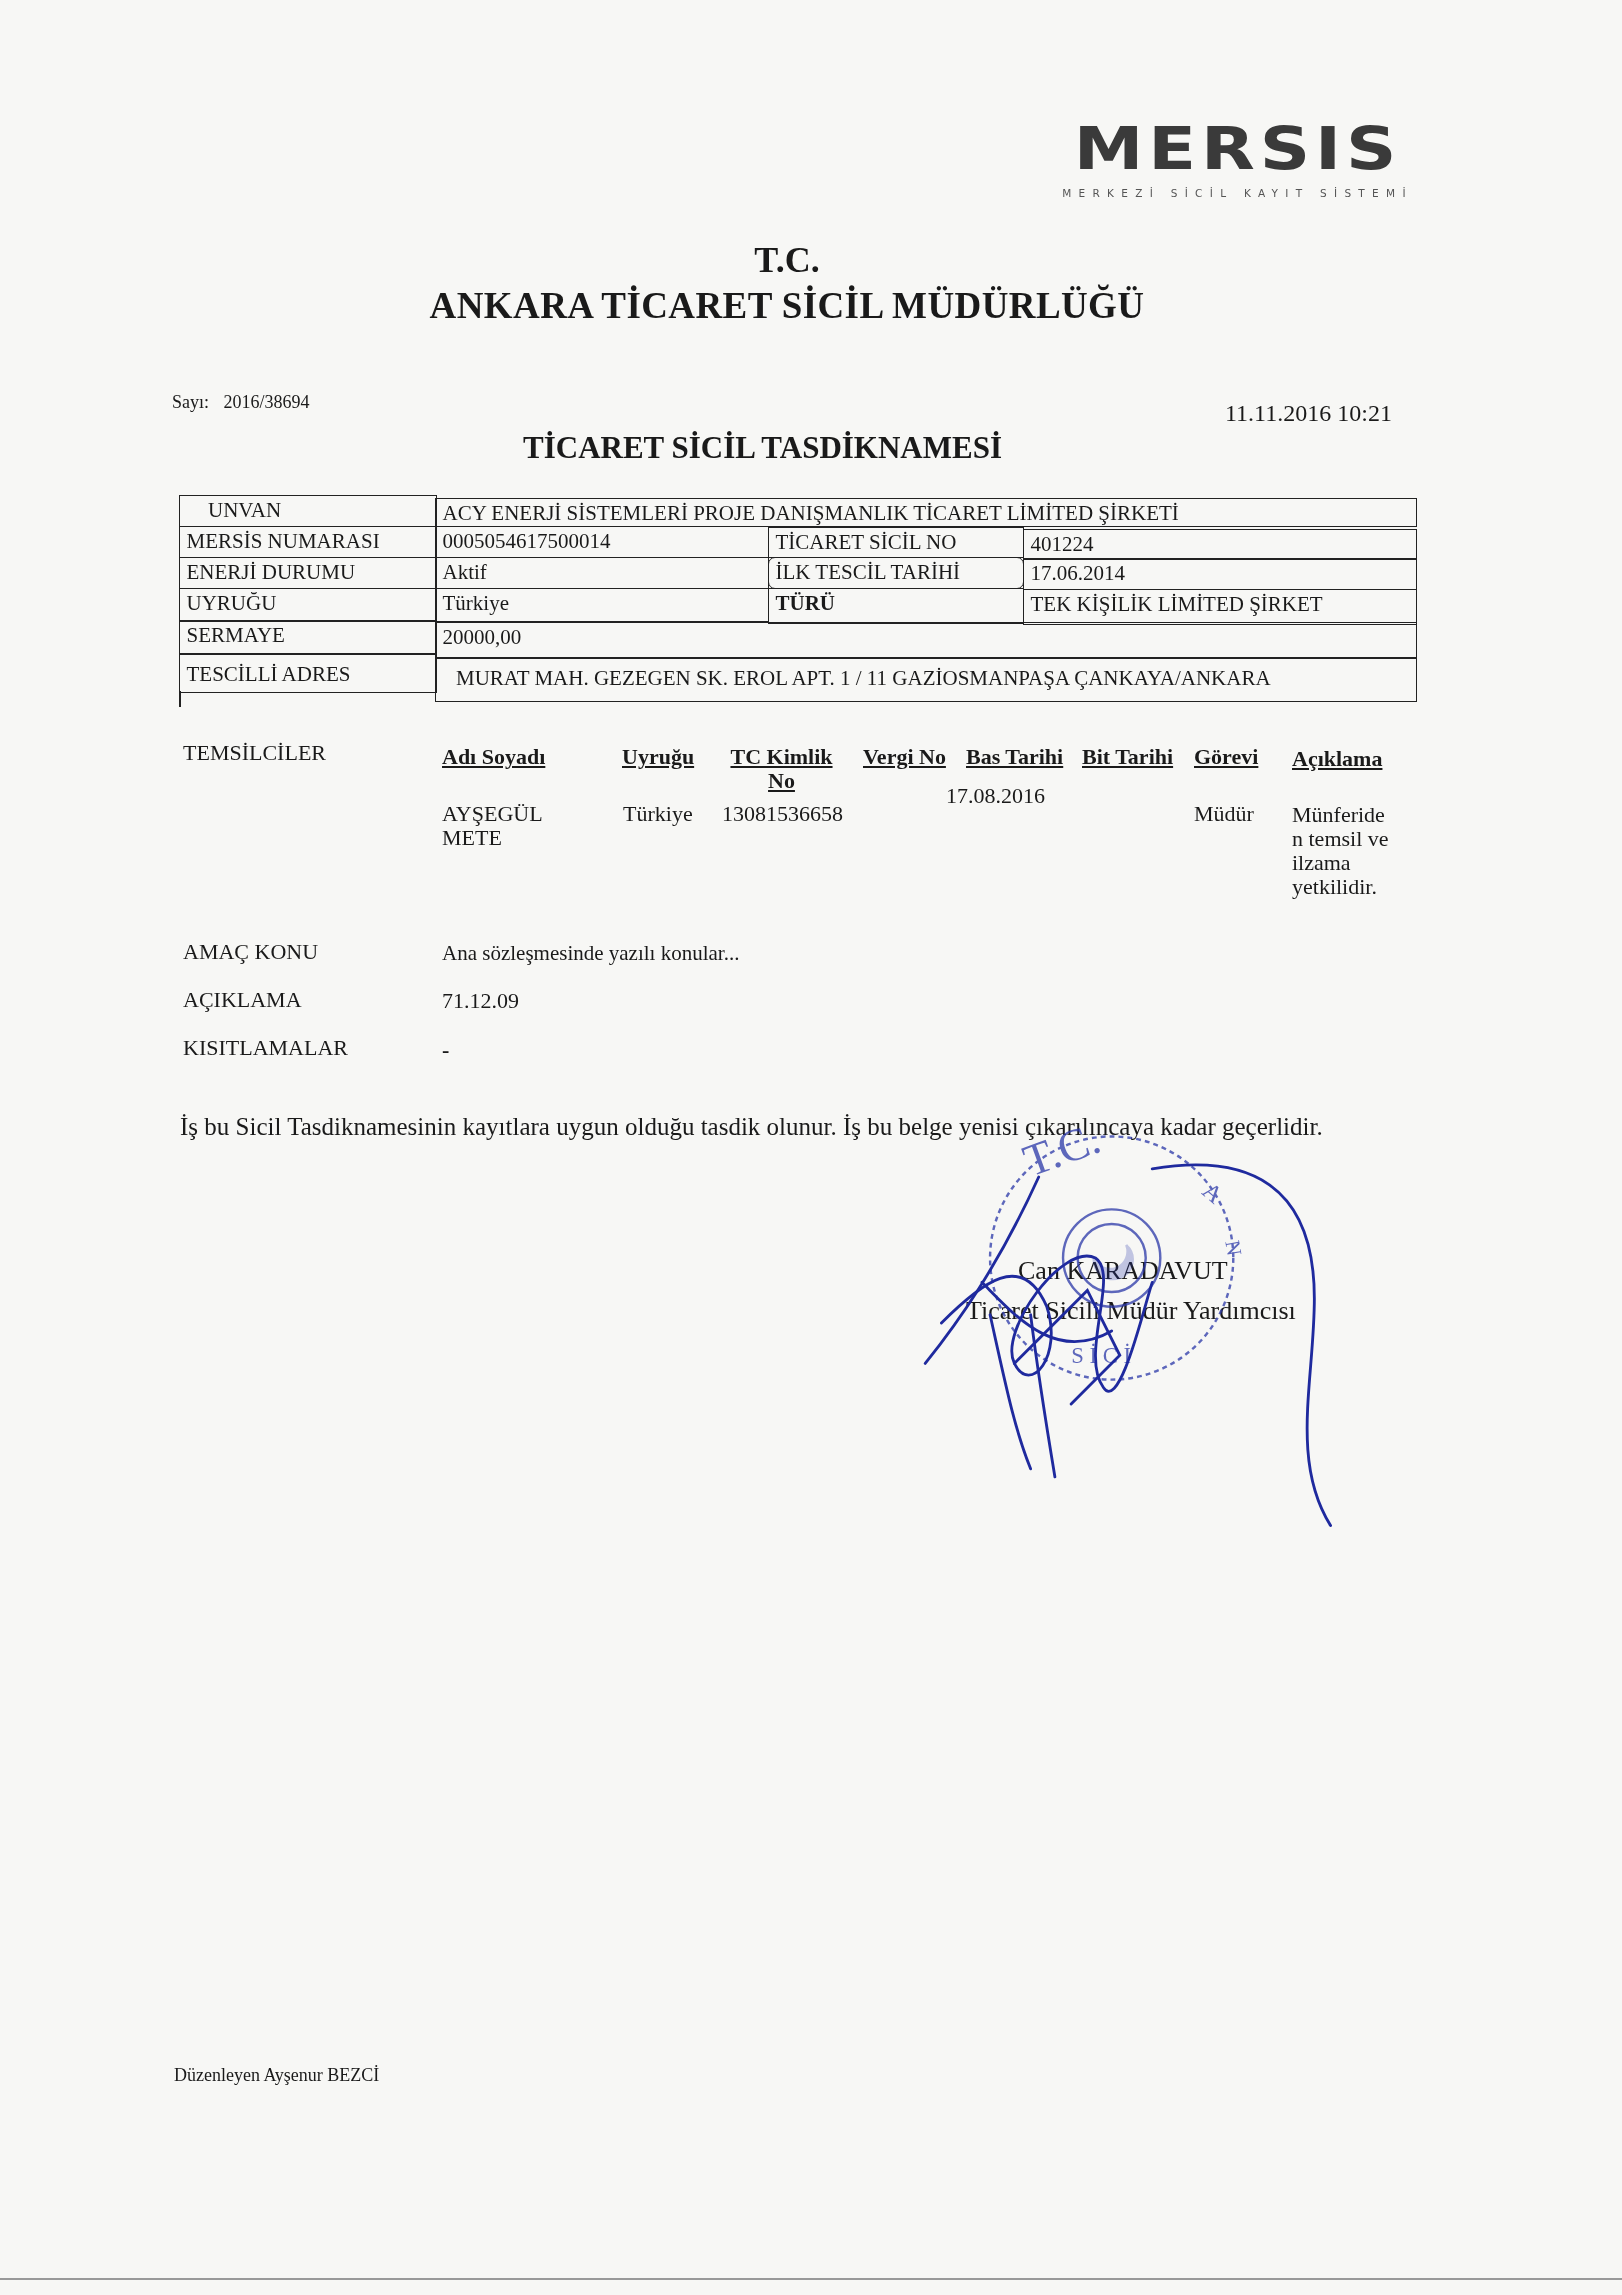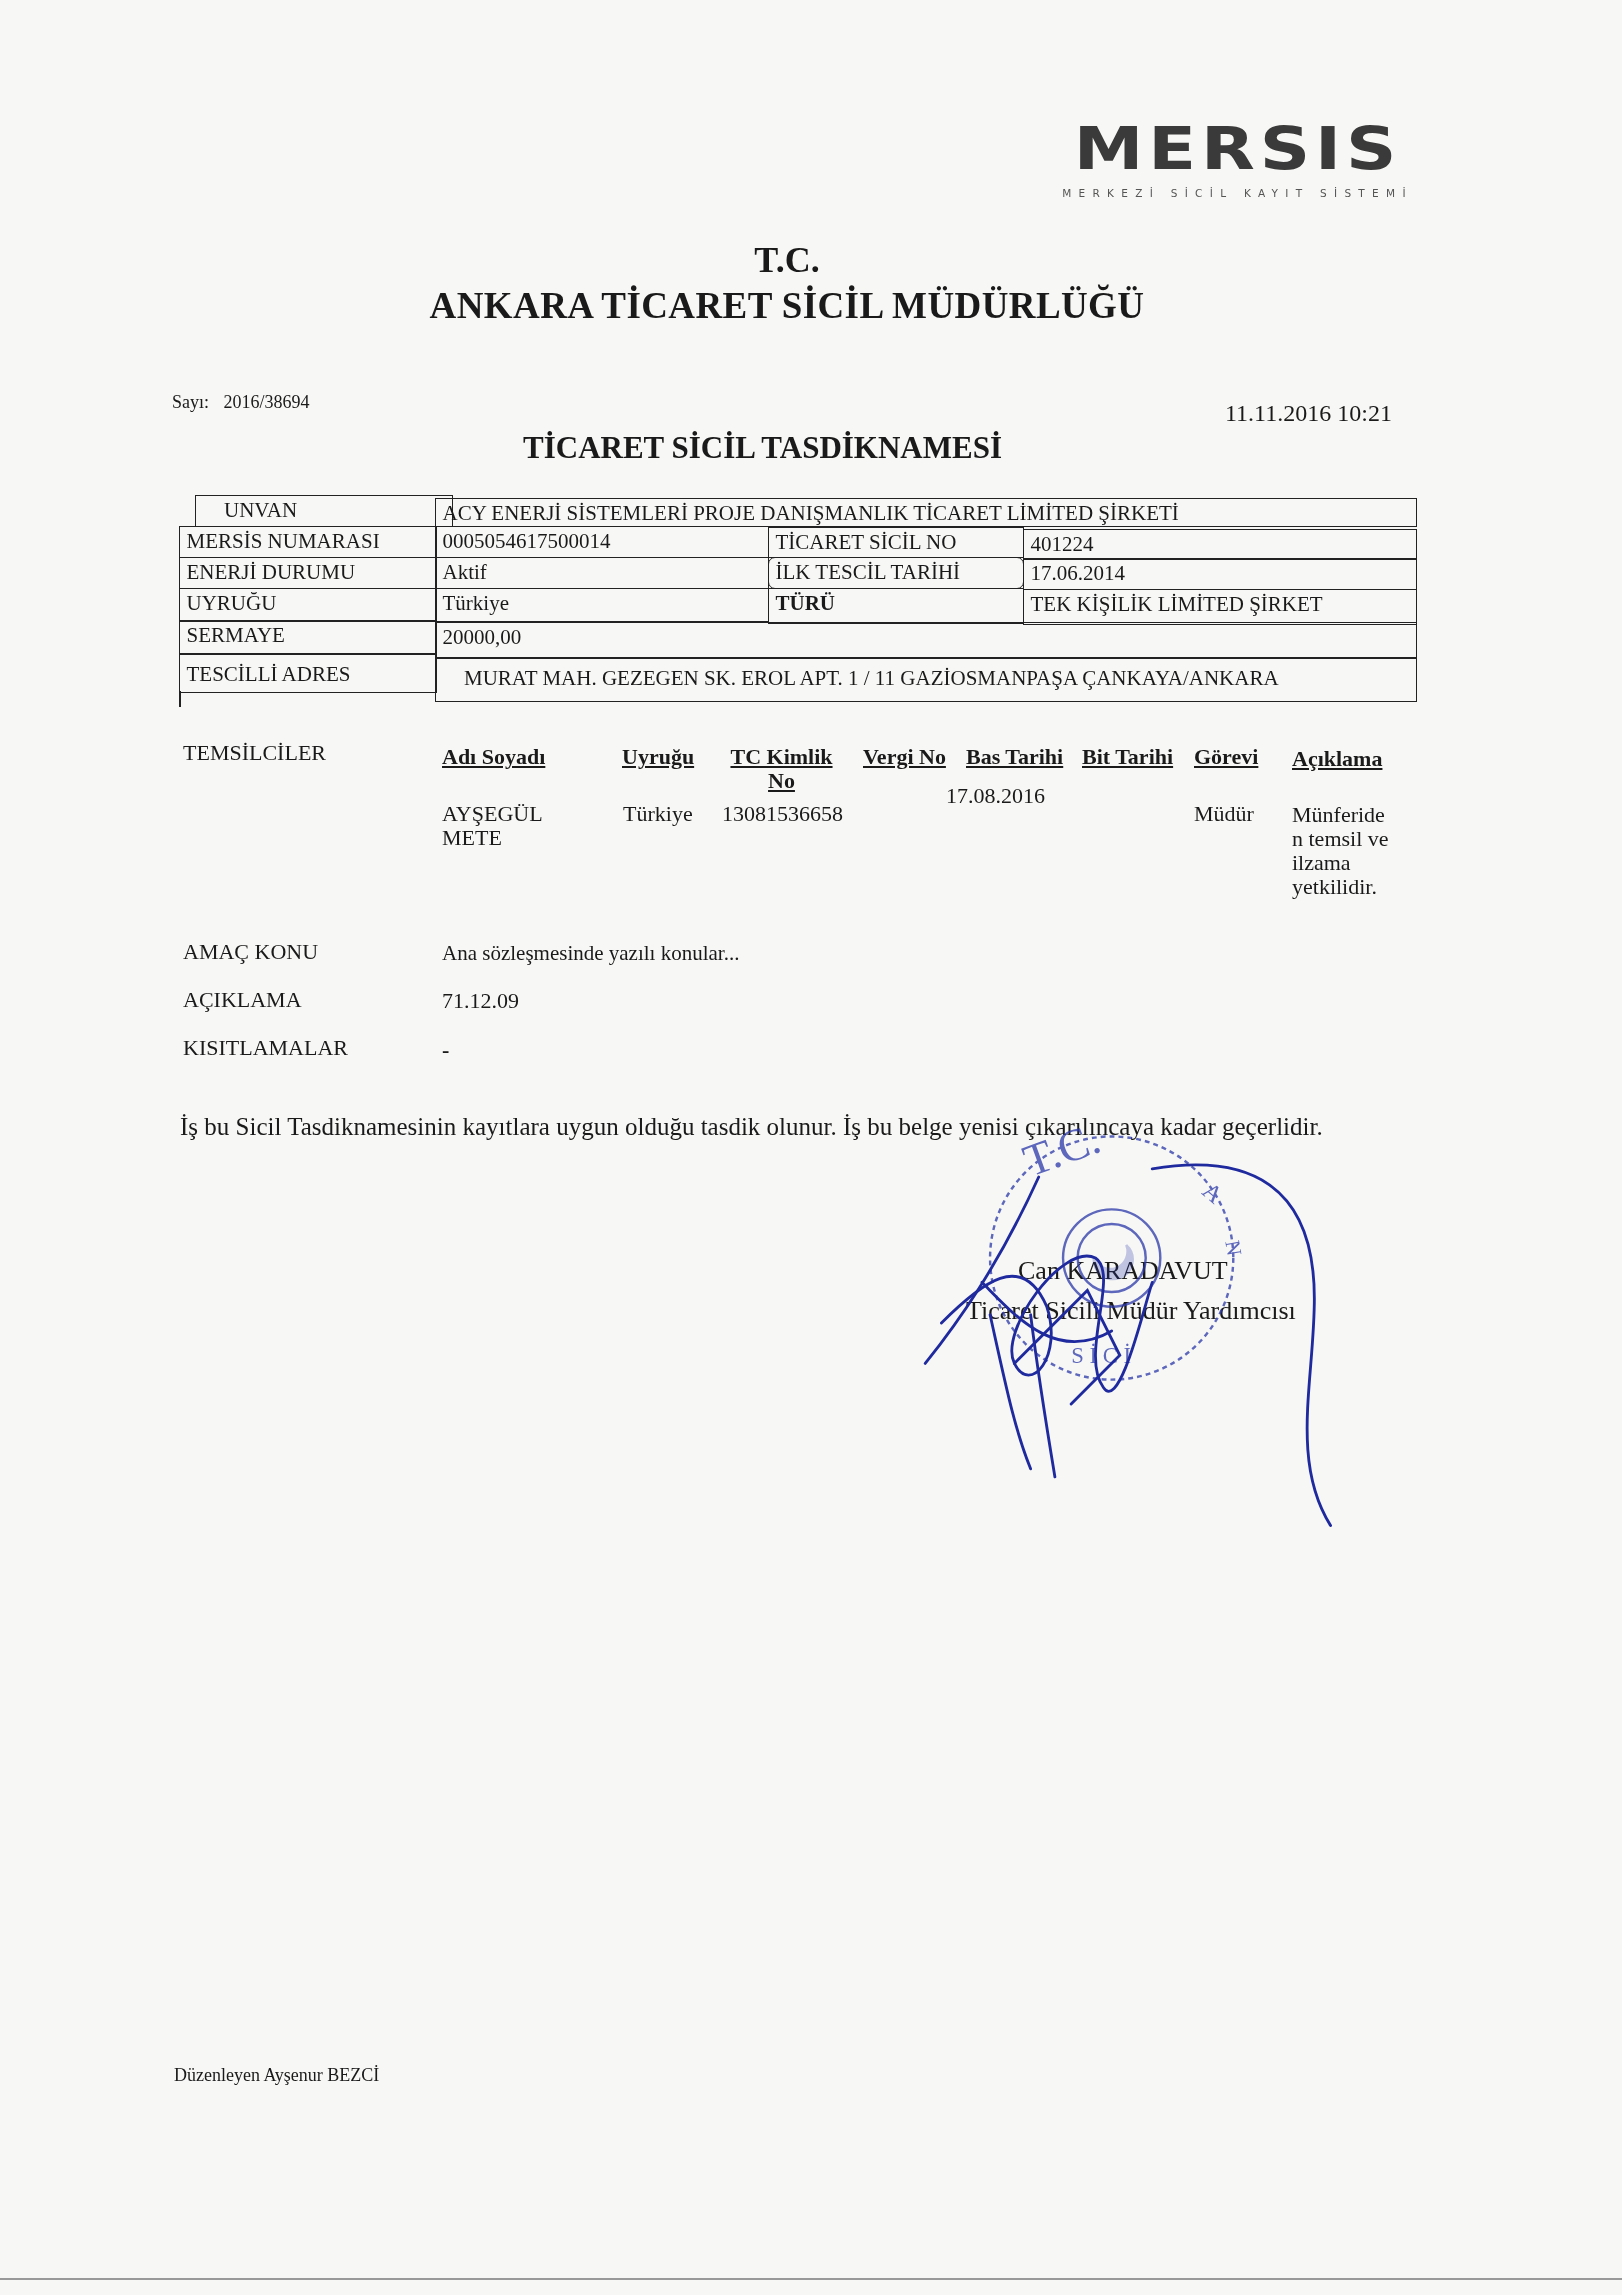--- a/index.html
+++ b/index.html
@@ -64,21 +64,21 @@
 <div class="abs title-org">ANKARA TİCARET SİCİL MÜDÜRLÜĞÜ</div>
 
 <div class="abs sayi">
   <span>Sayı:</span><span class="v">2016/38694</span>
 </div>
 <div class="abs datetime">11.11.2016 10:21</div>
 <div class="abs doc-title">TİCARET SİCİL TASDİKNAMESİ</div>
 
 <div class="abs grid">
 
-  <div class="cell" style="left:16px;top:0;width:258px;height:32px;padding-left:28px;">UNVAN</div>
+  <div class="cell" style="left:0;top:0;width:258px;height:32px;padding-left:28px;">UNVAN</div>
   <div class="cell" style="left:256px;top:3.2px;width:982px;height:29px;">ACY ENERJİ SİSTEMLERİ PROJE DANIŞMANLIK TİCARET LİMİTED ŞİRKETİ</div>
 
   <div class="cell" style="left:0;top:31px;width:258px;height:32px;">MERSİS NUMARASI</div>
   <div class="cell" style="left:256px;top:31px;width:334px;height:32px;">0005054617500014</div>
   <div class="cell" style="left:589px;top:32px;width:256px;height:31px;">TİCARET SİCİL NO</div>
   <div class="cell" style="left:844px;top:34px;width:394px;height:31px;">401224</div>
 
   <div class="cell" style="left:0;top:62px;width:258px;height:32px;">ENERJİ DURUMU</div>
   <div class="cell" style="left:256px;top:62px;width:334px;height:32px;">Aktif</div>
   <div class="cell" style="left:589px;top:62px;width:256px;height:32px;border-radius:7px;">İLK TESCİL TARİHİ</div>
@@ -86,21 +86,21 @@
 
   <div class="cell" style="left:0;top:93px;width:258px;height:34px;">UYRUĞU</div>
   <div class="cell" style="left:256px;top:93px;width:334px;height:34px;">Türkiye</div>
   <div class="cell" style="left:589px;top:93px;width:256px;height:36px;font-weight:bold;">TÜRÜ</div>
   <div class="cell" style="left:844px;top:94px;width:394px;height:36px;">TEK KİŞİLİK LİMİTED ŞİRKET</div>
 
   <div class="cell" style="left:0;top:125px;width:258px;height:34px;">SERMAYE</div>
   <div class="cell" style="left:256px;top:127px;width:982px;height:37px;">20000,00</div>
 
   <div class="cell" style="left:0;top:159px;width:258px;height:39px;padding-top:6.5px;">TESCİLLİ ADRES</div>
-  <div class="cell" style="left:256px;top:162px;width:982px;height:45px;padding-top:8px;padding-left:28px;">MURAT MAH. GEZEGEN SK. EROL APT. 1 / 11 GAZİOSMANPAŞA ÇANKAYA/ANKARA</div>
+  <div class="cell" style="left:256px;top:162px;width:982px;height:45px;padding-top:8px;padding-left:20px;">MURAT MAH. GEZEGEN SK. EROL APT. 1 / 11 GAZİOSMANPAŞA ÇANKAYA/ANKARA</div>
 
   <div class="abs" style="left:0;top:196px;width:1.6px;height:16px;background:#222;"></div>
 </div>
 
 <div class="abs lbl" style="left:183px;top:740px;">TEMSİLCİLER</div>
 
 <div class="th" style="left:442px;top:745px;">Adı Soyadı</div>
 <div class="th" style="left:622px;top:745px;">Uyruğu</div>
 <div class="th" style="left:729px;top:745px;width:105px;">
   <div>TC Kimlik</div>

